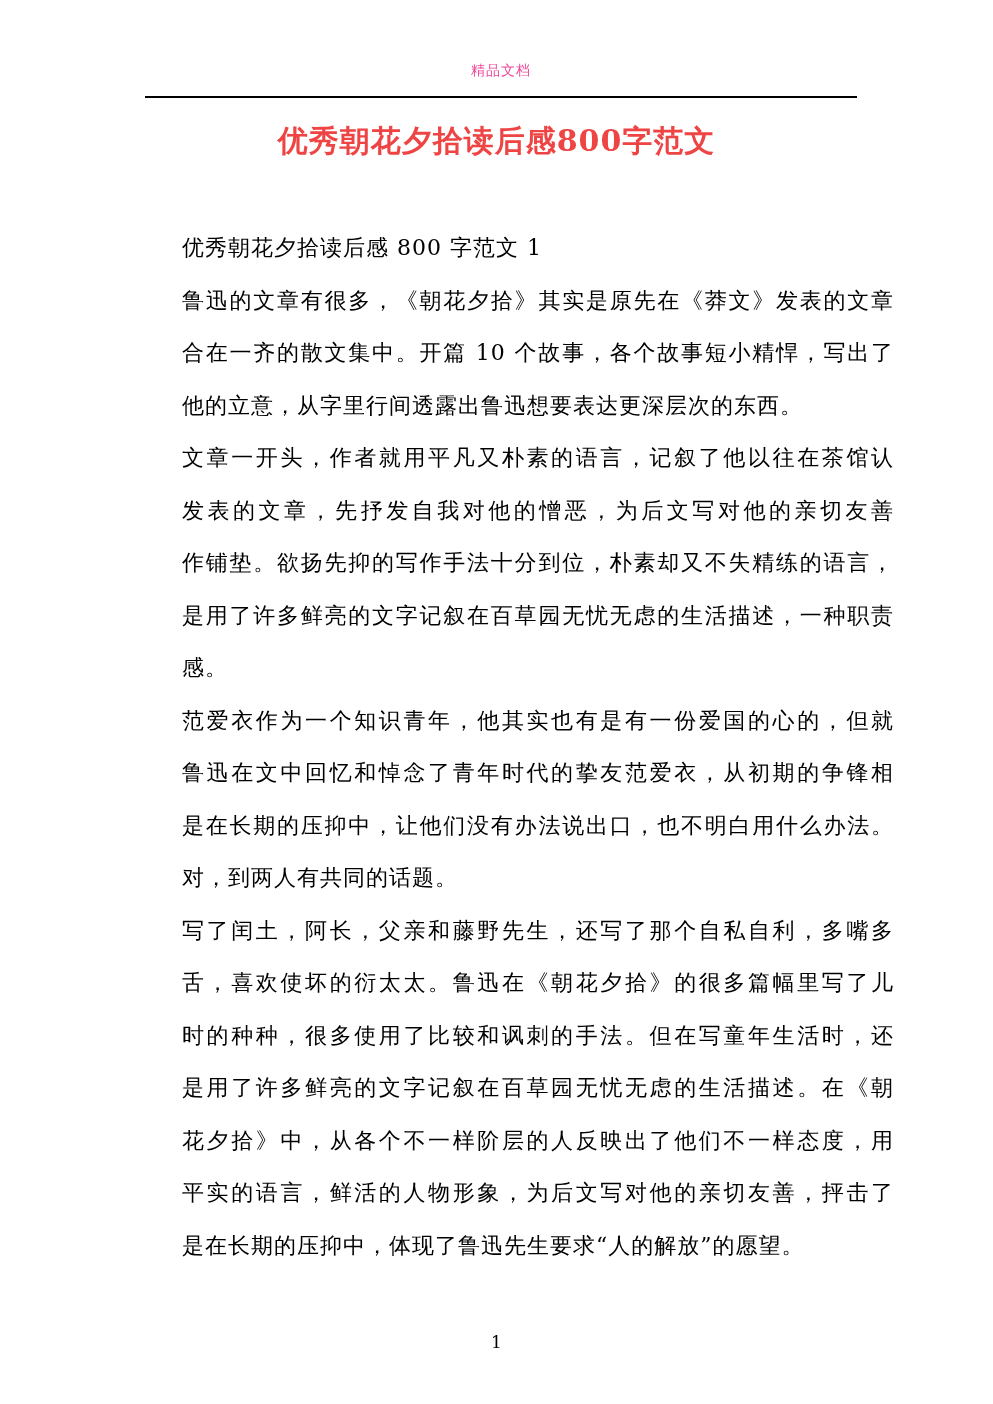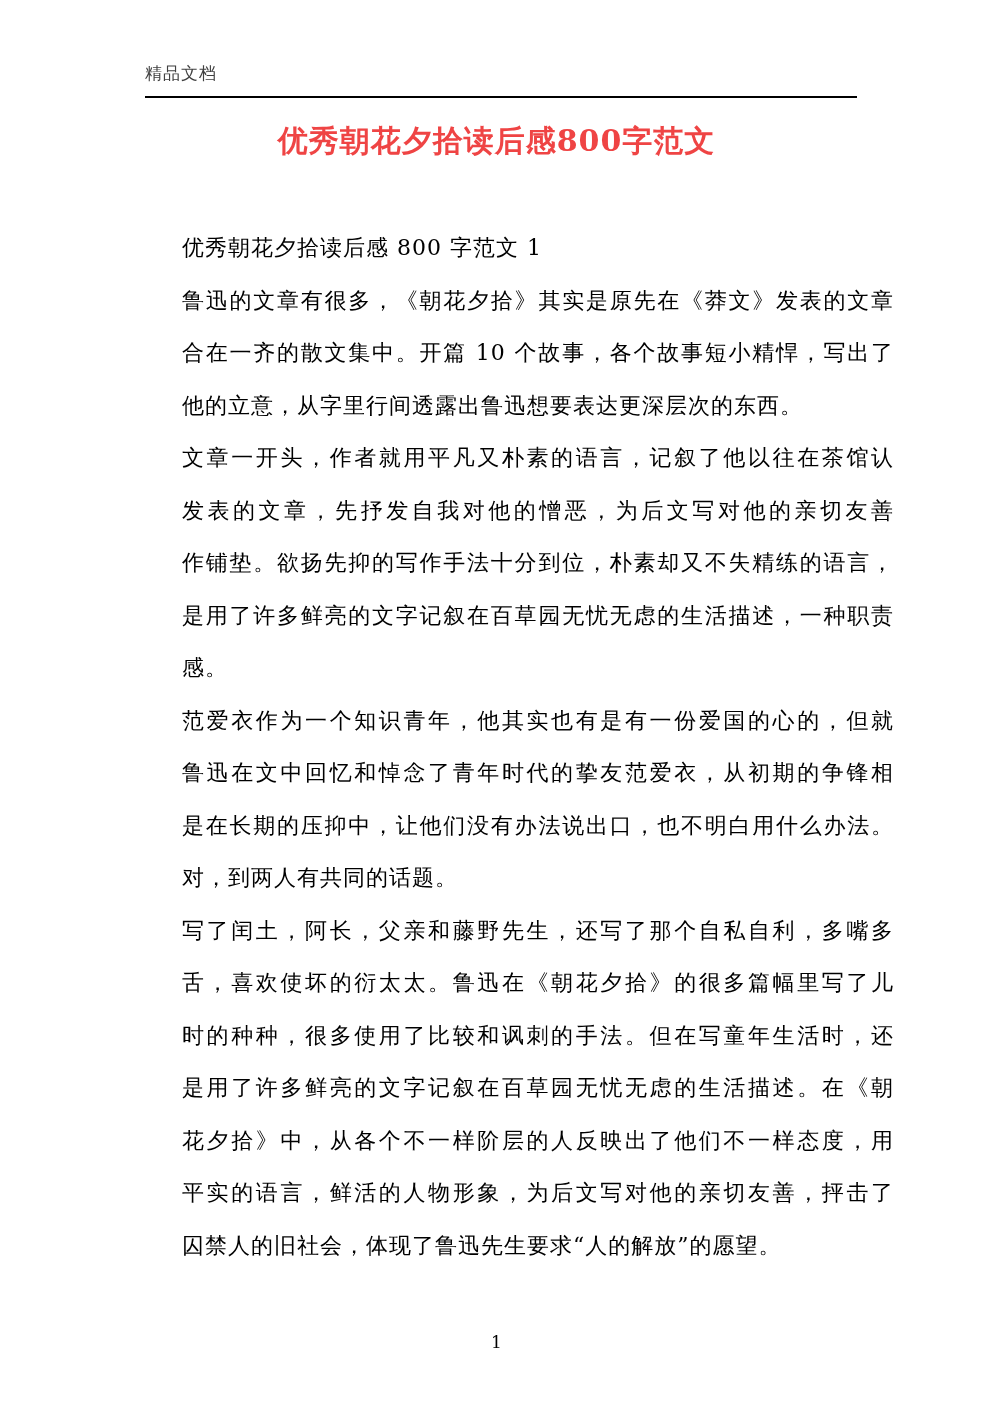--- a/index.html
+++ b/index.html
@@ -15,24 +15,24 @@
     overflow: hidden;
     font-family: "DejaVu Serif", serif;
     color: #000000;
   }
   .doc-header {
     position: absolute;
     top: 62px;
     left: 145px;
     width: 712px;
     height: 30px;
-    text-align: left;
-    font-size: 17px;
+    text-align: center;
+    font-size: 14px;
     letter-spacing: 1px;
-    color: #404040;
+    color: #ec4899;
   }
   .header-rule {
     position: absolute;
     top: 96px;
     left: 145px;
     width: 712px;
     height: 0;
     border-top: 2px solid #000000;
   }
   .doc-title {
@@ -116,19 +116,19 @@
         <div class="doc-line stretch">是在长期的压抑中，让他们没有办法说出口，也不明白用什么办法。</div>
         <div class="doc-line">对，到两人有共同的话题。</div>
       </div>
       <div class="paragraph">
         <div class="doc-line stretch">写了闰土，阿长，父亲和藤野先生，还写了那个自私自利，多嘴多</div>
         <div class="doc-line stretch">舌，喜欢使坏的衍太太。鲁迅在《朝花夕拾》的很多篇幅里写了儿</div>
         <div class="doc-line stretch">时的种种，很多使用了比较和讽刺的手法。但在写童年生活时，还</div>
         <div class="doc-line stretch">是用了许多鲜亮的文字记叙在百草园无忧无虑的生活描述。在《朝</div>
         <div class="doc-line stretch">花夕拾》中，从各个不一样阶层的人反映出了他们不一样态度，用</div>
         <div class="doc-line stretch">平实的语言，鲜活的人物形象，为后文写对他的亲切友善，抨击了</div>
-        <div class="doc-line">囚禁人的旧社会，体现了鲁迅先生要求“人的解放”的愿望。</div>
+        <div class="doc-line">是在长期的压抑中，体现了鲁迅先生要求“人的解放”的愿望。</div>
       </div>
     </div>
 
   <div class="page-number">1</div>
 
 </div>
 
 </body></html>

